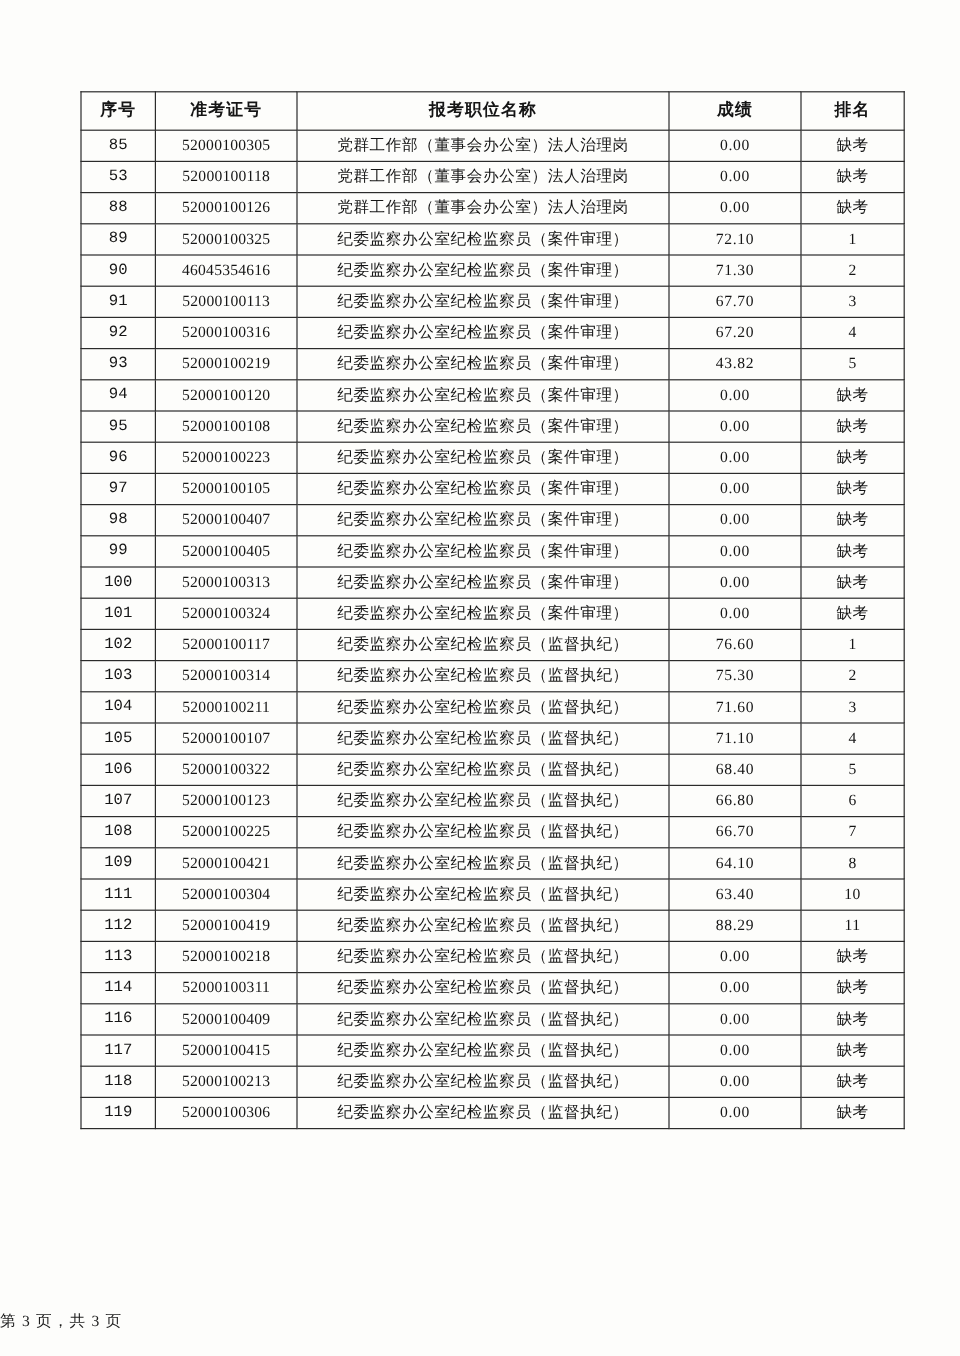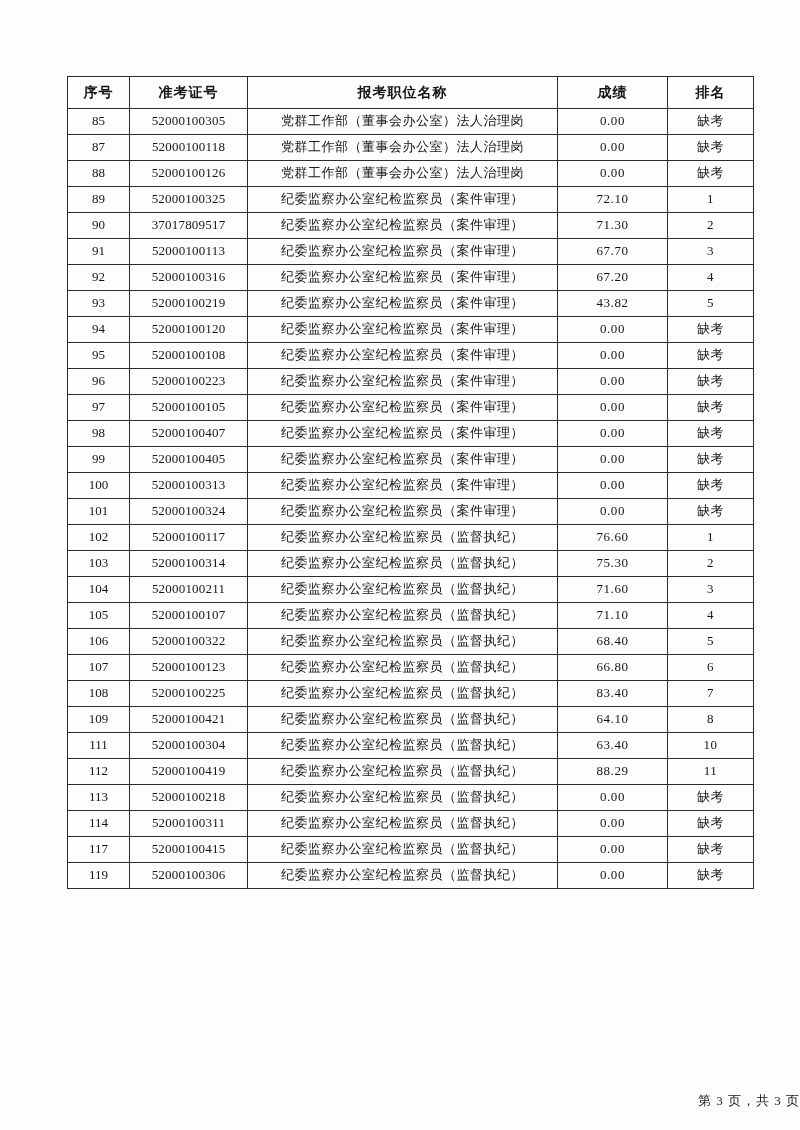--- a/index.html
+++ b/index.html
@@ -49,32 +49,32 @@
     font-weight: bold;
     font-size: 14px;
     letter-spacing: 1px;
   }
   col.c-idx  { width: 62px; }
   col.c-num  { width: 118px; }
   col.c-pos  { width: 310px; }
   col.c-score{ width: 110px; }
   col.c-rank { width: 86px; }
 
-  td.idx  { font-size: 13px; font-family: Liberation Serif, serif; }
+  td.idx  { font-size: 13px; font-family: Liberation Mono, monospace; }
   td.num  { font-size: 13px; letter-spacing: 0.2px; }
   td.pos  { font-size: 13px; letter-spacing: 0.5px; }
   td.score{ font-size: 13px; letter-spacing: 0.6px; }
   td.rank { font-size: 13px; letter-spacing: 0.5px; }
 
   .footer {
     position: absolute;
     left: 0;
     right: 0;
     top: 1092px;
-    text-align: right;
+    text-align: left;
     font-size: 13px;
     letter-spacing: 1px;
     color: #1a1a1a;
   }
 </style>
 </head>
 <body>
 
 <div class="page">
   <div class="sheet">
@@ -97,21 +97,21 @@
       </thead>
       <tbody id="results-body">
           <tr>
             <td class="idx">85</td>
             <td class="num">52000100305</td>
             <td class="pos">党群工作部（董事会办公室）法人治理岗</td>
             <td class="score">0.00</td>
             <td class="rank">缺考</td>
           </tr>
           <tr>
-            <td class="idx">87</td>
+            <td class="idx">53</td>
             <td class="num">52000100118</td>
             <td class="pos">党群工作部（董事会办公室）法人治理岗</td>
             <td class="score">0.00</td>
             <td class="rank">缺考</td>
           </tr>
           <tr>
             <td class="idx">88</td>
             <td class="num">52000100126</td>
             <td class="pos">党群工作部（董事会办公室）法人治理岗</td>
             <td class="score">0.00</td>
@@ -119,21 +119,21 @@
           </tr>
           <tr>
             <td class="idx">89</td>
             <td class="num">52000100325</td>
             <td class="pos">纪委监察办公室纪检监察员（案件审理）</td>
             <td class="score">72.10</td>
             <td class="rank">1</td>
           </tr>
           <tr>
             <td class="idx">90</td>
-            <td class="num">37017809517</td>
+            <td class="num">46045354616</td>
             <td class="pos">纪委监察办公室纪检监察员（案件审理）</td>
             <td class="score">71.30</td>
             <td class="rank">2</td>
           </tr>
           <tr>
             <td class="idx">91</td>
             <td class="num">52000100113</td>
             <td class="pos">纪委监察办公室纪检监察员（案件审理）</td>
             <td class="score">67.70</td>
             <td class="rank">3</td>
@@ -247,21 +247,21 @@
             <td class="idx">107</td>
             <td class="num">52000100123</td>
             <td class="pos">纪委监察办公室纪检监察员（监督执纪）</td>
             <td class="score">66.80</td>
             <td class="rank">6</td>
           </tr>
           <tr>
             <td class="idx">108</td>
             <td class="num">52000100225</td>
             <td class="pos">纪委监察办公室纪检监察员（监督执纪）</td>
-            <td class="score">83.40</td>
+            <td class="score">66.70</td>
             <td class="rank">7</td>
           </tr>
           <tr>
             <td class="idx">109</td>
             <td class="num">52000100421</td>
             <td class="pos">纪委监察办公室纪检监察员（监督执纪）</td>
             <td class="score">64.10</td>
             <td class="rank">8</td>
           </tr>
           <tr>
@@ -286,22 +286,36 @@
             <td class="rank">缺考</td>
           </tr>
           <tr>
             <td class="idx">114</td>
             <td class="num">52000100311</td>
             <td class="pos">纪委监察办公室纪检监察员（监督执纪）</td>
             <td class="score">0.00</td>
             <td class="rank">缺考</td>
           </tr>
           <tr>
+            <td class="idx">116</td>
+            <td class="num">52000100409</td>
+            <td class="pos">纪委监察办公室纪检监察员（监督执纪）</td>
+            <td class="score">0.00</td>
+            <td class="rank">缺考</td>
+          </tr>
+          <tr>
             <td class="idx">117</td>
             <td class="num">52000100415</td>
+            <td class="pos">纪委监察办公室纪检监察员（监督执纪）</td>
+            <td class="score">0.00</td>
+            <td class="rank">缺考</td>
+          </tr>
+          <tr>
+            <td class="idx">118</td>
+            <td class="num">52000100213</td>
             <td class="pos">纪委监察办公室纪检监察员（监督执纪）</td>
             <td class="score">0.00</td>
             <td class="rank">缺考</td>
           </tr>
           <tr>
             <td class="idx">119</td>
             <td class="num">52000100306</td>
             <td class="pos">纪委监察办公室纪检监察员（监督执纪）</td>
             <td class="score">0.00</td>
             <td class="rank">缺考</td>

